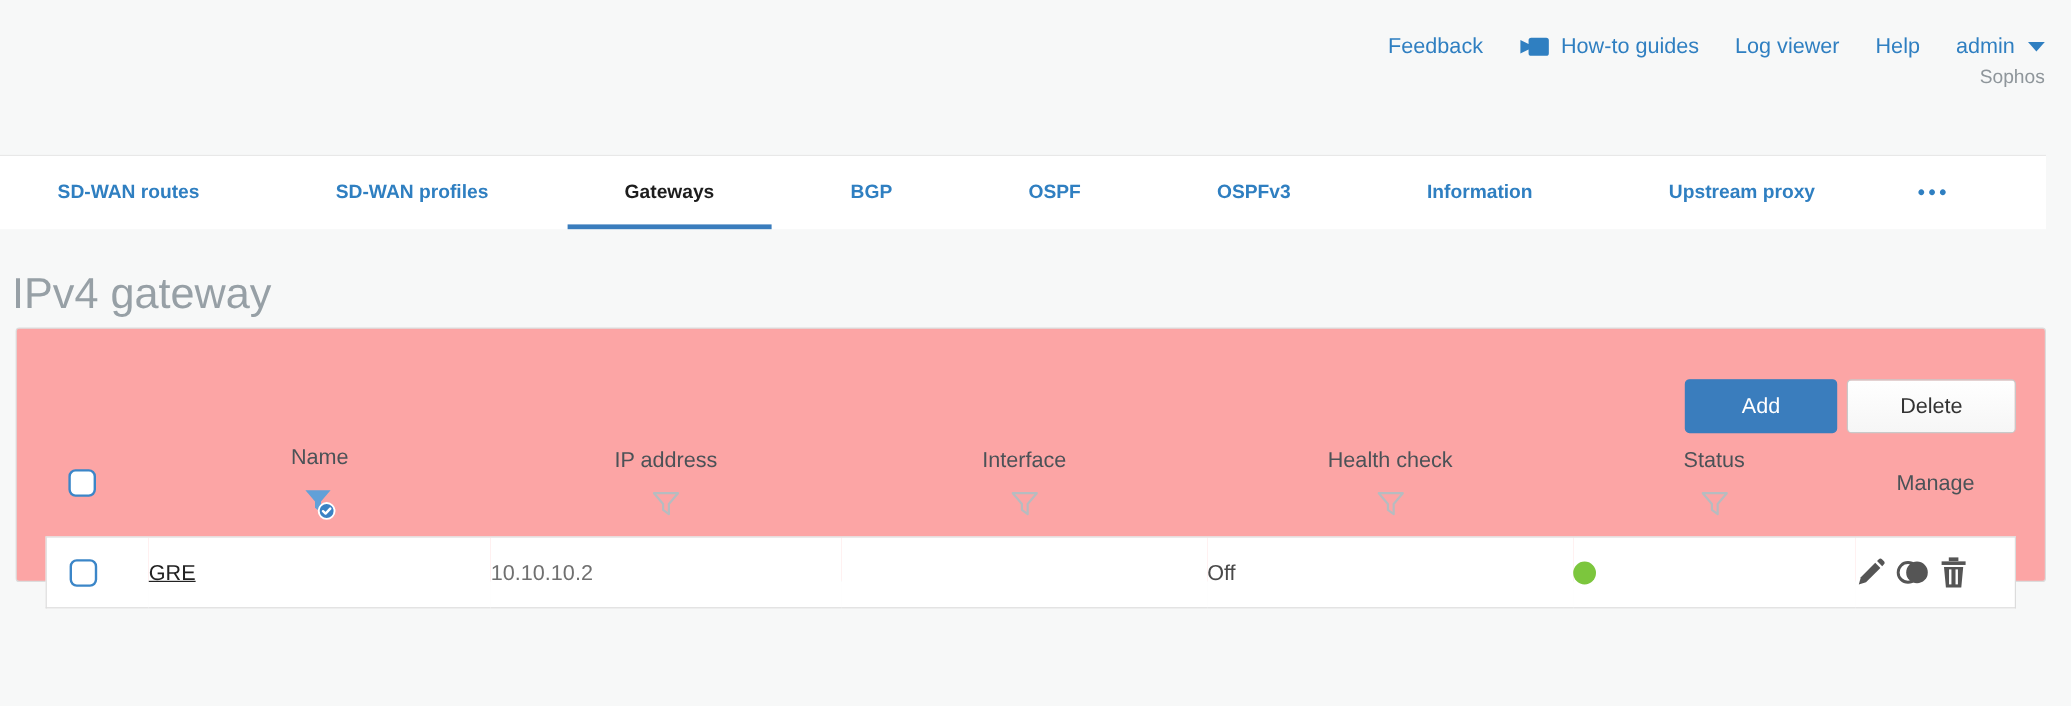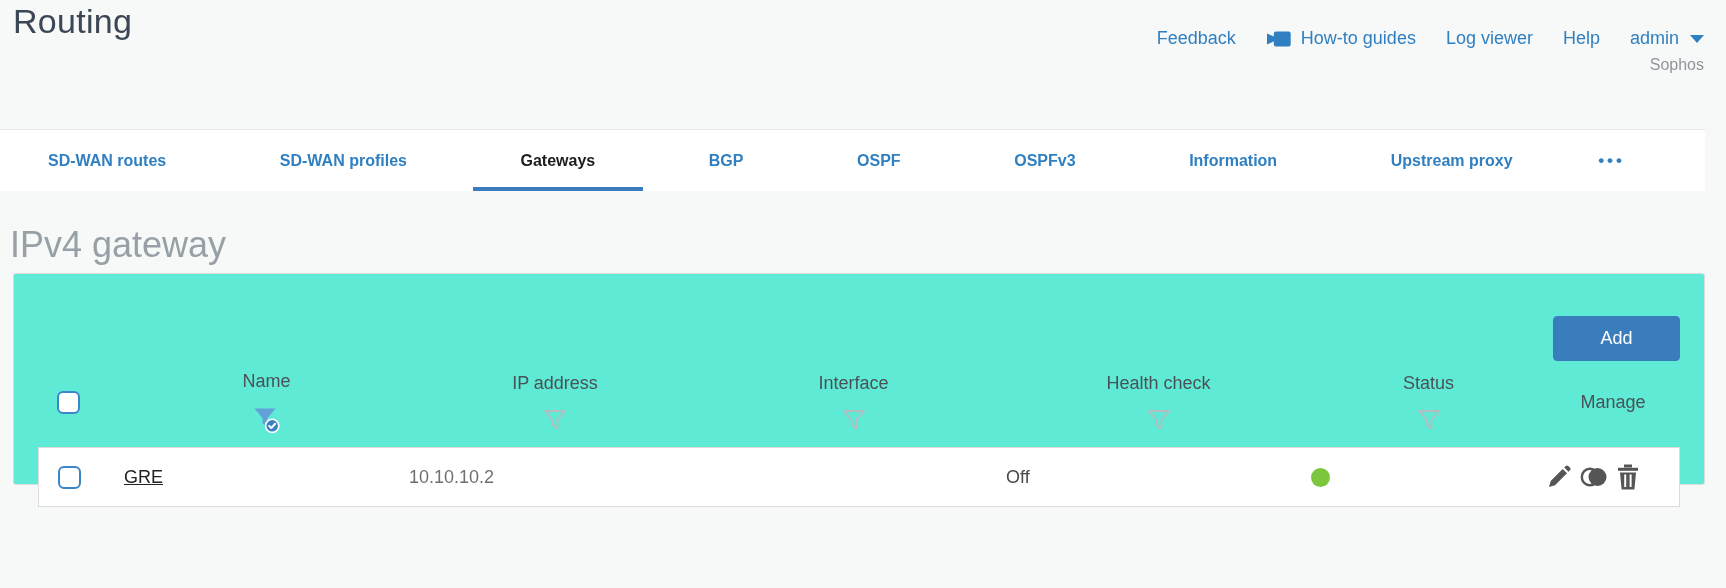--- a/index.html
+++ b/index.html
@@ -54,21 +54,21 @@
   }
   .tab-more { font-size:17px; letter-spacing:3px; padding:0 20px; }
 
   
   .section-heading {
     position:absolute; top:224px; left:10px;
     font-size:36px; font-weight:400; color:#97a0a6;
   }
   .panel {
     position:absolute; top:273px; left:13px; width:1692px; height:212px;
-    background:#5eead4; border:1px solid #dcdcdc; border-radius:3px;
+    background:#fca5a5; border:1px solid #dcdcdc; border-radius:3px;
     padding:0 24px;
   }
   .toolbar {
     margin-top:42px; display:flex; justify-content:flex-end; gap:8px;
   }
   .btn {
     height:45px; font-size:18px; border-radius:4px; cursor:pointer;
     font-family:inherit; display:inline-flex; align-items:center; justify-content:center;
   }
   .btn-primary {
@@ -105,21 +105,20 @@
   .manage-cell { display:flex; align-items:center; gap:7px; }
   .action-icon { cursor:pointer; display:inline-flex; }
   .filter-icon { display:inline-flex; }
 </style>
 </head>
 <body>
 
 <div class="page">
 
   <div class="top-header">
-    <div class="page-title">Routing</div>
 
     <div class="header-links">
       <a class="header-link">
         <span>Feedback</span>
       </a>
       <a class="header-link">
         <span class="camera-icon">
           <svg width="26" height="18" viewBox="0 0 26 18">
             <path d="M10 1.5h12.5a2.2 2.2 0 0 1 2.2 2.2v10.6a2.2 2.2 0 0 1-2.2 2.2H10a2.2 2.2 0 0 1-2.2-2.2v-3L1 14.6V3.4l6.8 3.2v-2.9A2.2 2.2 0 0 1 10 1.5z" fill="#2f7fc1"></path>
           </svg>
@@ -151,20 +150,21 @@
     <div class="tab">Upstream proxy</div>
     <div class="tab tab-more">•••</div>
   </div>
 
   <div class="section-heading">IPv4 gateway</div>
 
   <div class="panel">
 
     <div class="toolbar">
       <button class="btn btn-primary">Add</button>
+      <button class="btn btn-secondary">Delete</button>
     </div>
 
     <table>
       <colgroup>
         <col class="c-check">
           <col class="c-name">
           <col class="c-ip">
         <col class="c-iface">
           <col class="c-health">
           <col class="c-status">

